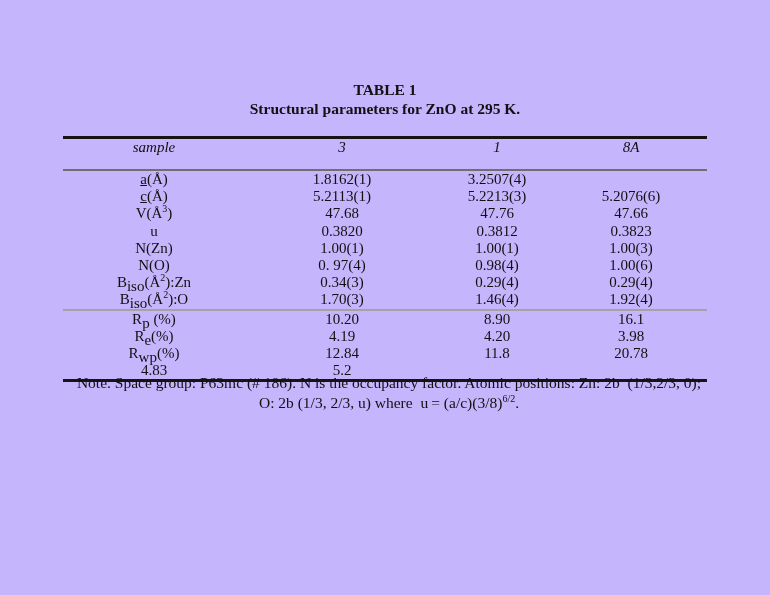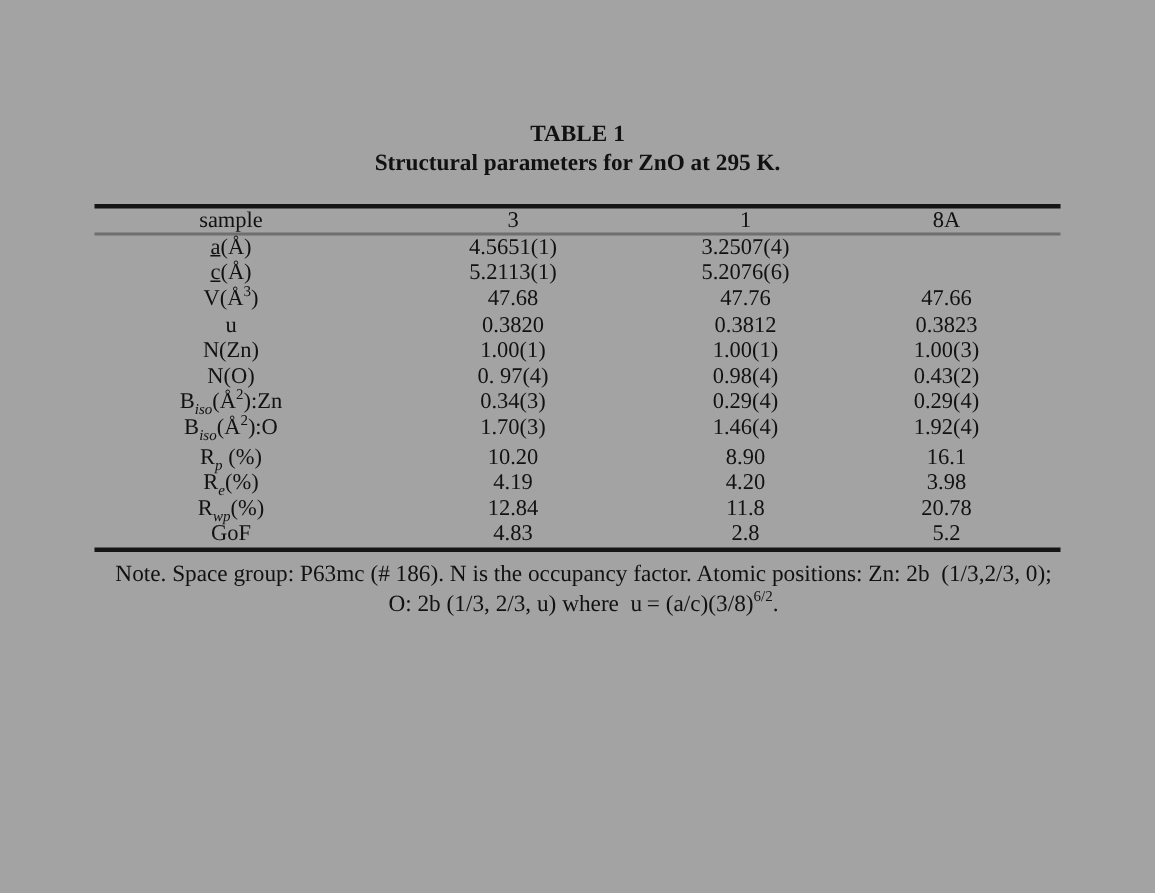--- a/index.html
+++ b/index.html
@@ -1,44 +1,44 @@
 <!DOCTYPE html>
 <html><head>
 <meta charset="utf-8">
 <style>
   html,body{margin:0;padding:0;background:#ffffff;}
   .page{
     position:relative;
     width:770px;height:595px;
-    background:#a3a3a3;
+    background:#c4b5fd;
     color:#111111;
     font-family:"Liberation Serif","DejaVu Serif",serif;
     overflow:hidden;
   }
   .titleblock{
     position:absolute;top:80px;left:0;width:770px;
     text-align:center;font-weight:bold;font-size:15.5px;line-height:19px;
   }
   .tbl{
     position:absolute;left:63px;top:136px;width:644px;
     border-top:3px solid #151515;
     border-bottom:3px solid #151515;
     font-size:15px;
   }
   .thead{border-bottom:2px solid #6f6f6f;}
-  .thead .trow{height:16px;line-height:16.5px;}
+  .thead .trow{height:30px;line-height:16.5px;font-style:italic;}
   .tbody-structural{border-bottom:2px solid #a3a3a3;}
   .trow{
     display:grid;
     grid-template-columns:182px 194px 116px 152px;
     height:17.2px;line-height:17.2px;
   }
   .trow > div{text-align:center;white-space:nowrap;overflow:visible;}
   .u{text-decoration:underline;}
-  sub{font-size:10px;line-height:0;font-style:italic;}
+  sub{font-size:15px;line-height:0;}
   sup{font-size:10px;line-height:0;}
   .note{
     position:absolute;left:42px;top:373px;width:694px;
     font-size:15.5px;line-height:20px;text-align:center;
   }
 </style>
 </head>
 <body>
 
 <div class="page">
@@ -53,26 +53,27 @@
       <div class="trow" id="thead-row">
           <div>sample</div>
           <div>3</div>
           <div>1</div>
           <div>8A</div>
         </div>
     </div>
     <div class="tbody-structural" id="tbody-0">
         <div class="trow">
           <div><span class="u">a</span><span>(Å)</span></div>
-          <div>4.5651(1)</div>
+          <div>1.8162(1)</div>
           <div>3.2507(4)</div>
         </div>
         <div class="trow">
           <div><span class="u">c</span><span>(Å)</span></div>
           <div>5.2113(1)</div>
+          <div>5.2213(3)</div>
           <div>5.2076(6)</div>
         </div>
         <div class="trow">
           <div><span>V(Å</span><sup>3</sup><span>)</span></div>
           <div>47.68</div>
           <div>47.76</div>
           <div>47.66</div>
         </div>
         <div class="trow">
           <div><span>u</span></div>
@@ -83,21 +84,21 @@
         <div class="trow">
           <div><span>N(Zn)</span></div>
           <div>1.00(1)</div>
           <div>1.00(1)</div>
           <div>1.00(3)</div>
         </div>
         <div class="trow">
           <div><span>N(O)</span></div>
           <div>0. 97(4)</div>
           <div>0.98(4)</div>
-          <div>0.43(2)</div>
+          <div>1.00(6)</div>
         </div>
         <div class="trow">
           <div><span>B</span><sub>iso</sub><span>(Å</span><sup>2</sup><span>):Zn</span></div>
           <div>0.34(3)</div>
           <div>0.29(4)</div>
           <div>0.29(4)</div>
         </div>
         <div class="trow">
           <div><span>B</span><sub>iso</sub><span>(Å</span><sup>2</sup><span>):O</span></div>
           <div>1.70(3)</div>
@@ -118,23 +119,21 @@
           <div>4.20</div>
           <div>3.98</div>
         </div>
         <div class="trow">
           <div><span>R</span><sub>wp</sub><span>(%)</span></div>
           <div>12.84</div>
           <div>11.8</div>
           <div>20.78</div>
         </div>
         <div class="trow">
-          <div><span>GoF</span></div>
           <div>4.83</div>
-          <div>2.8</div>
           <div>5.2</div>
         </div>
       </div>
   </div>
 
   <div class="note" id="note"><span>Note. Space group: P63mc (# 186). N is the occupancy factor. Atomic positions: Zn: 2b &nbsp;(1/3,2/3, 0);</span><br><span>O: 2b (1/3, 2/3, u) where &nbsp;u = (a/c)(3/8)</span><sup>6/2</sup><span>.</span></div>
 
 </div>
 
 </body></html>

